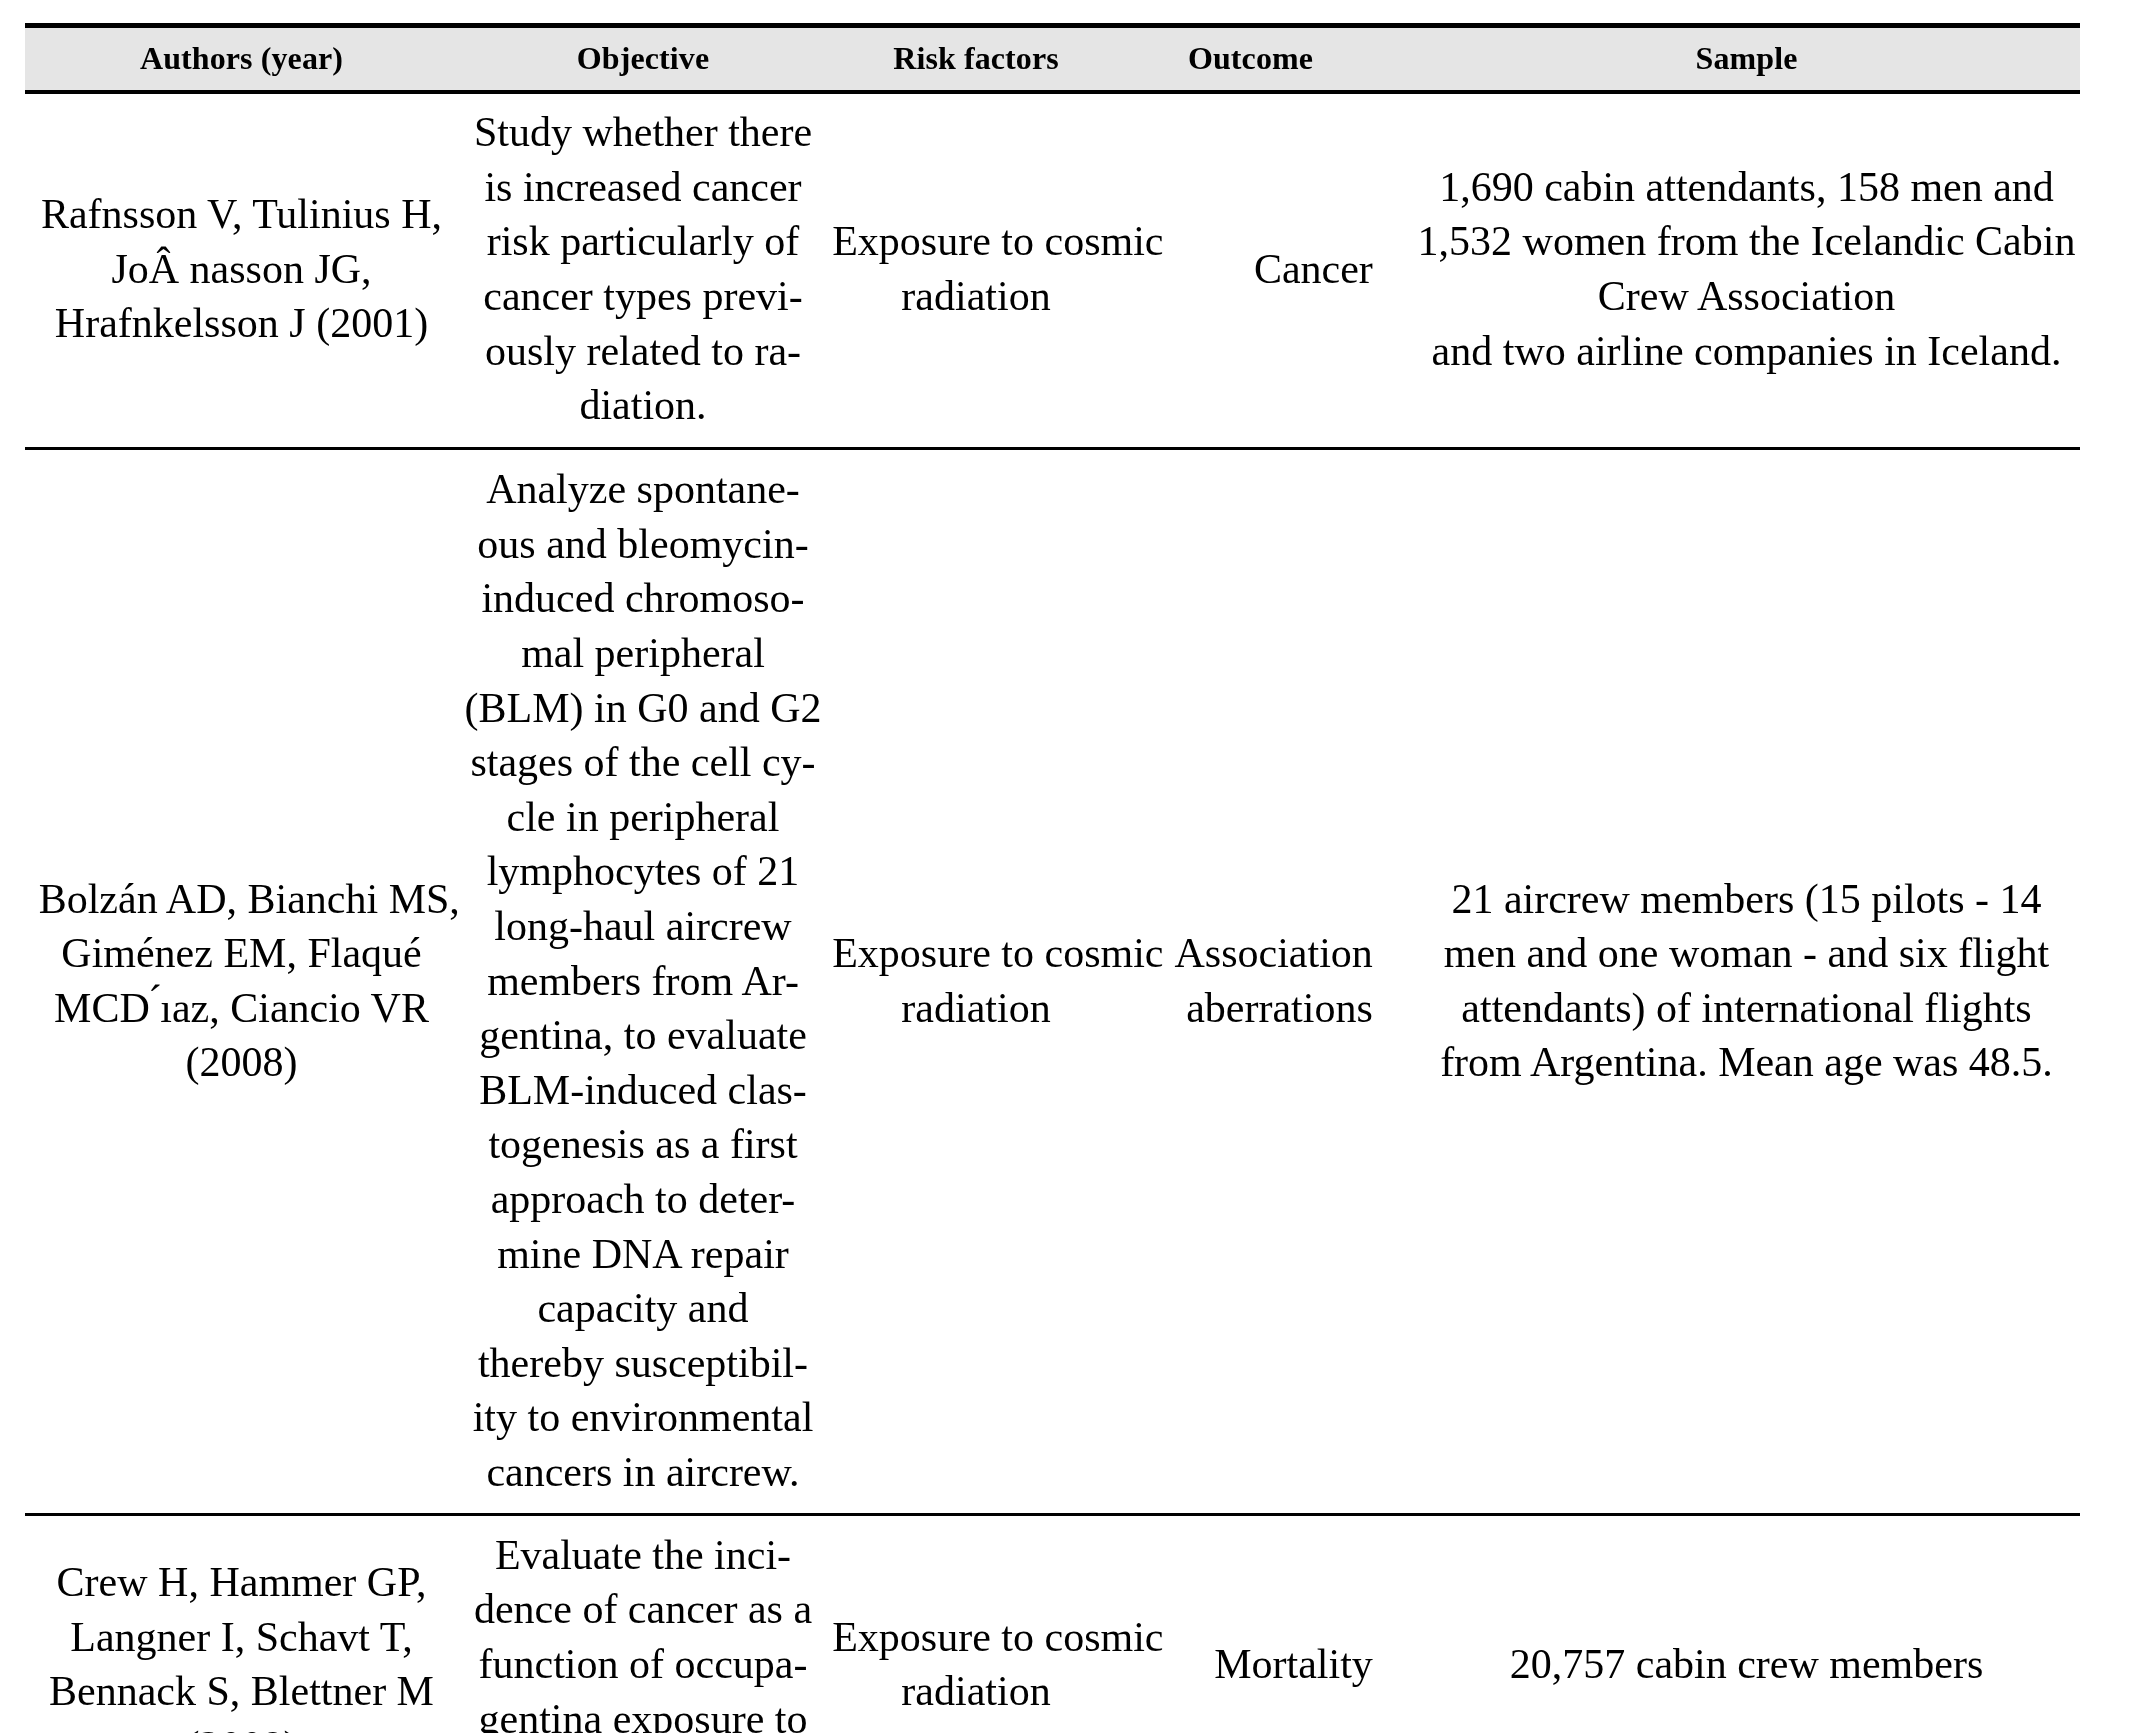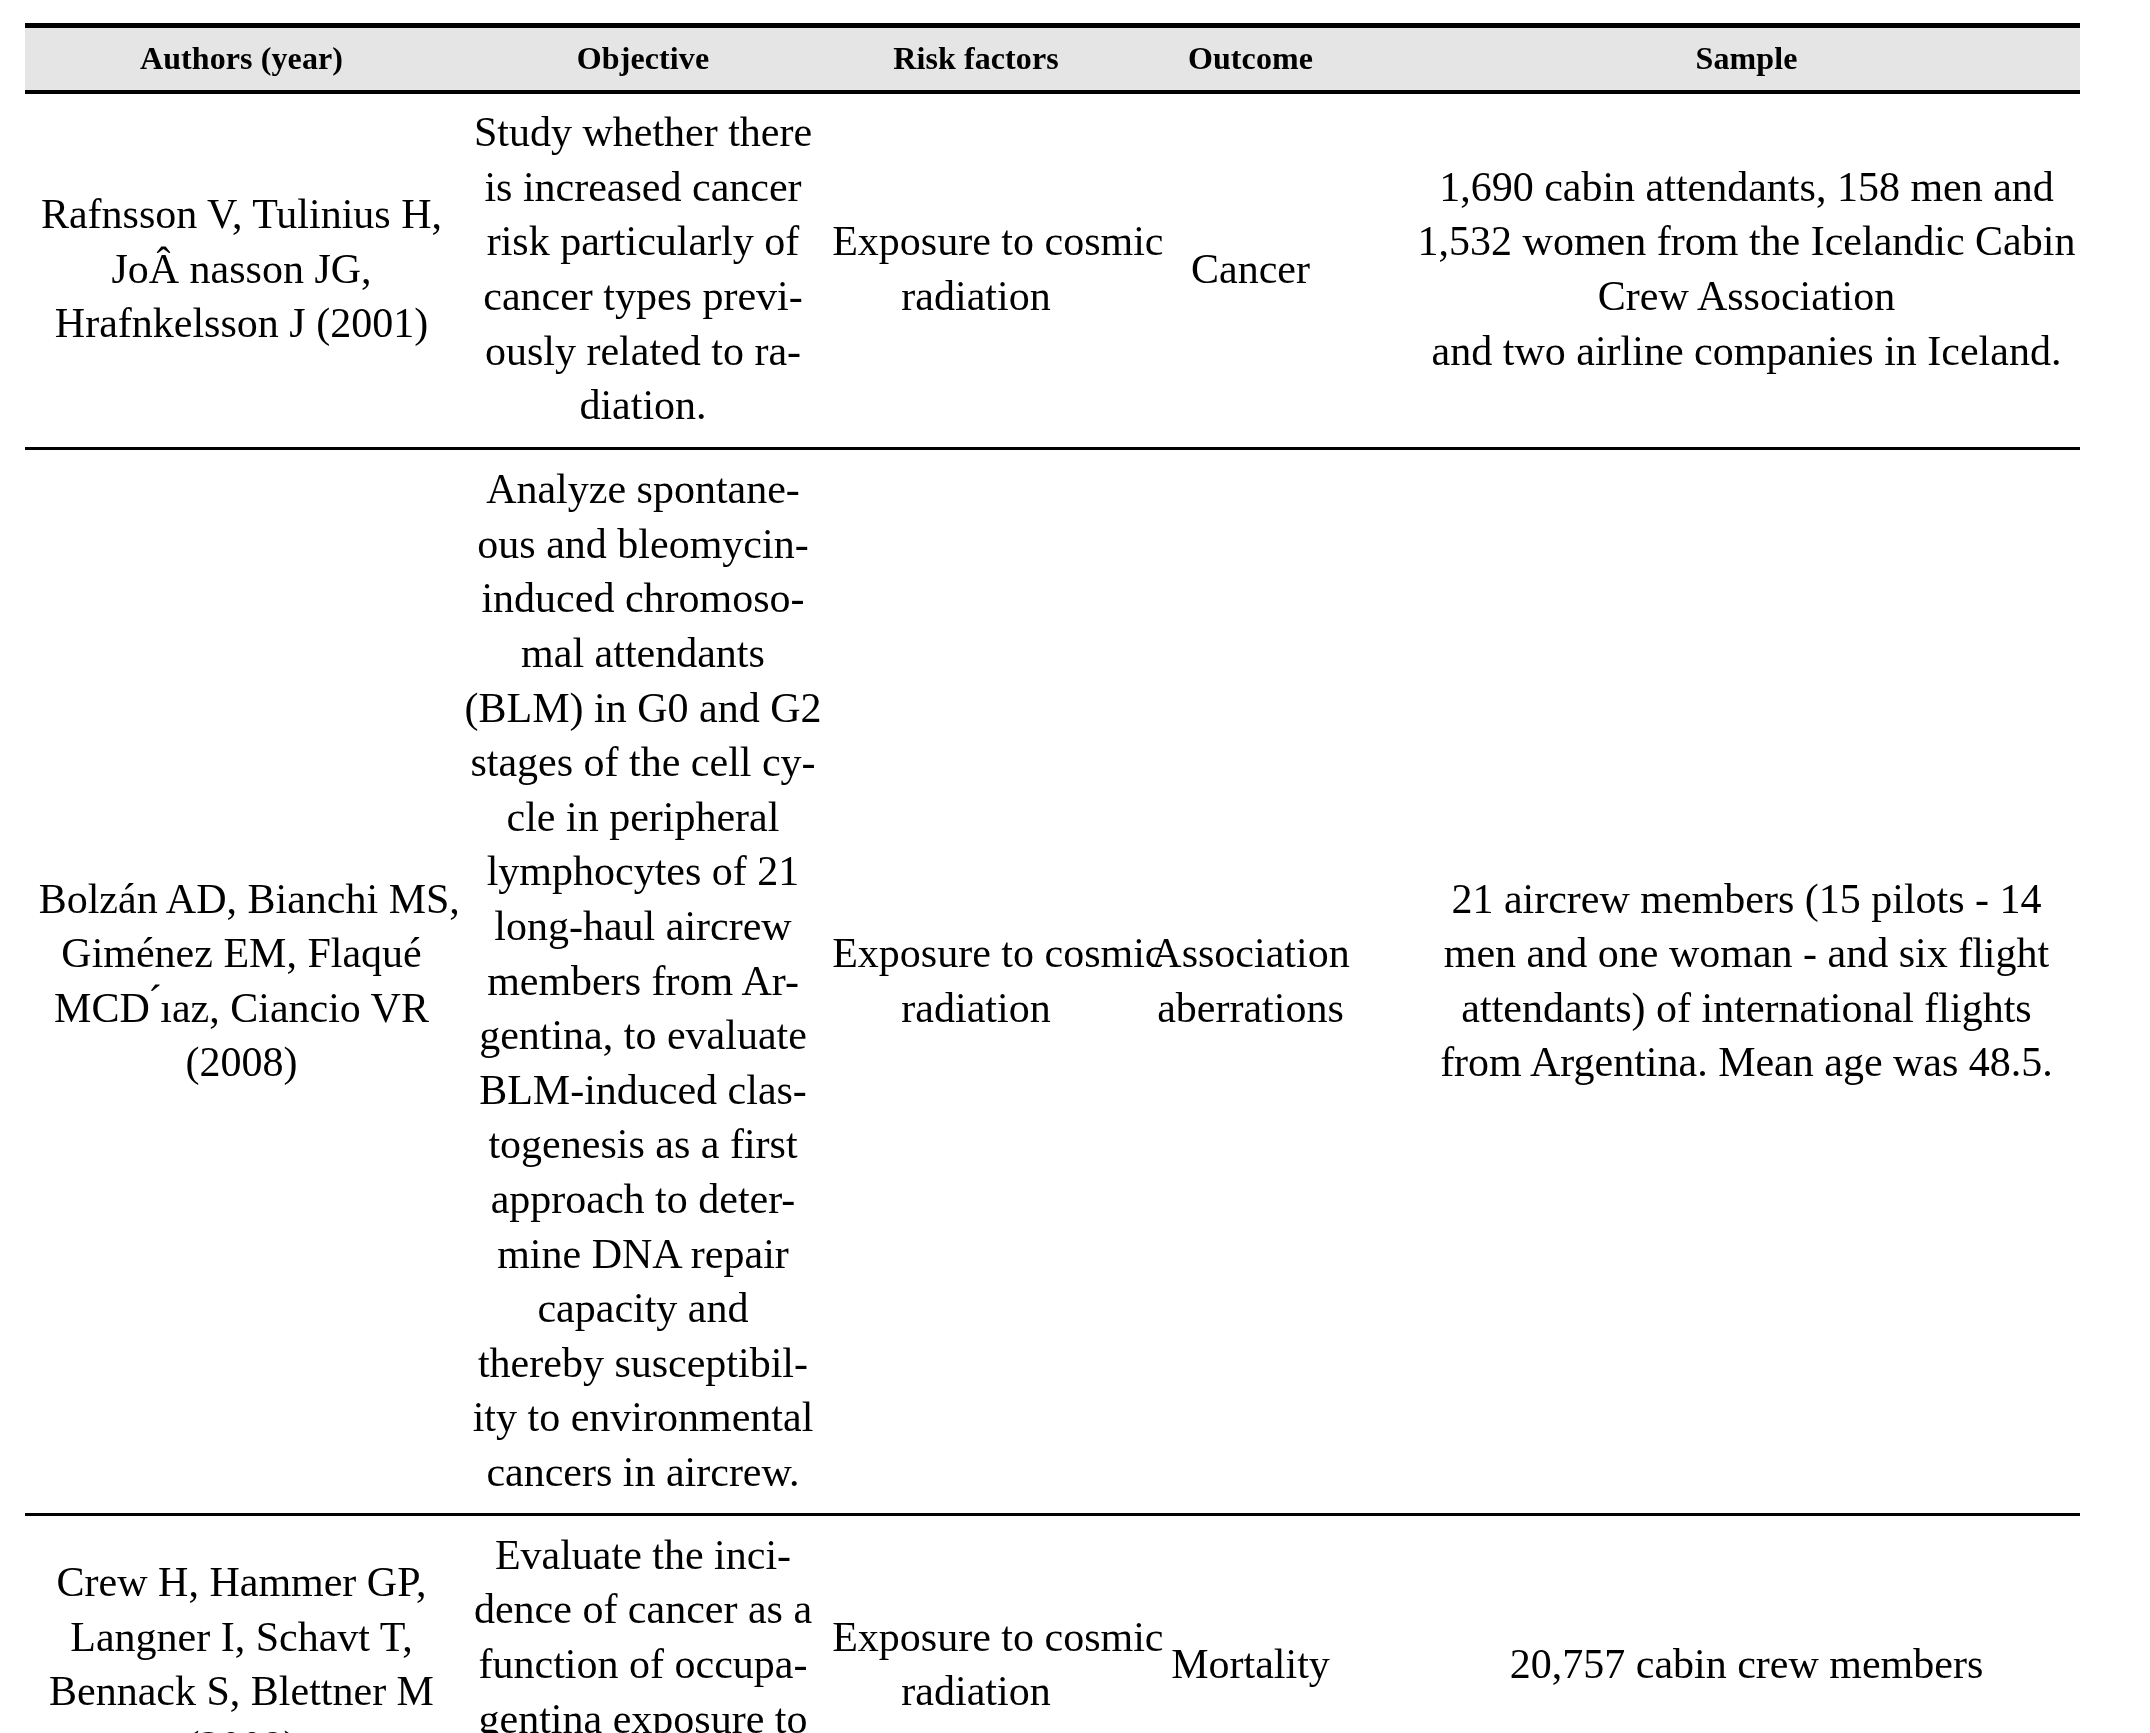--- a/index.html
+++ b/index.html
@@ -62,21 +62,21 @@
   
   .col-authors   { width: 433px; }
   .col-objective { width: 370px; }
   .col-risk      { width: 296px; }
   .col-outcome   { width: 253px; }
   .col-sample    { width: 739px; }
 
   td.cell-authors   { padding-left: 13.7px; padding-right: 13.7px; }
   td.cell-objective { padding-left: 4.2px;  padding-right: 4.2px; }
   td.cell-risk      { padding-left: 4.2px;  padding-right: 4.2px; }
-  td.cell-outcome   { padding-left: 4.2px;  padding-right: 4.2px; }
+  td.cell-outcome   { padding-left: 4.2px;  padding-right: 4.2px; text-align: right; }
   td.cell-sample    { padding-left: 12.7px; padding-right: 12.7px; }
 
   
   tr.row-1 td { padding-top: 11.6px; padding-bottom: 13.7px; }
   tr.row-2 td { padding-top: 12.7px; padding-bottom: 13.7px; }
   tr.row-3 td { padding-top: 11.6px; padding-bottom: 16px; }
 
   .line { display: block; white-space: pre; }
 </style>
 </head>
@@ -139,21 +139,21 @@
         <td class="cell-authors rule-mid">
             <span class="line">Bolzán AD, Bianchi MS,</span>
             <span class="line">Giménez EM, Flaqué</span>
             <span class="line">MCD ́ıaz, Ciancio VR</span>
             <span class="line">(2008)</span>
           </td>
         <td class="cell-objective rule-mid">
             <span class="line">Analyze spontane-</span>
             <span class="line">ous and bleomycin-</span>
             <span class="line">induced chromoso-</span>
-            <span class="line">mal attendants</span>
+            <span class="line">mal peripheral</span>
             <span class="line">(BLM) in G0 and G2</span>
             <span class="line">stages of the cell cy-</span>
             <span class="line">cle in peripheral</span>
             <span class="line">lymphocytes of 21</span>
             <span class="line">long-haul aircrew</span>
             <span class="line">members from Ar-</span>
             <span class="line">gentina, to evaluate</span>
             <span class="line">BLM-induced clas-</span>
             <span class="line">togenesis as a first</span>
             <span class="line">approach to deter-</span>

